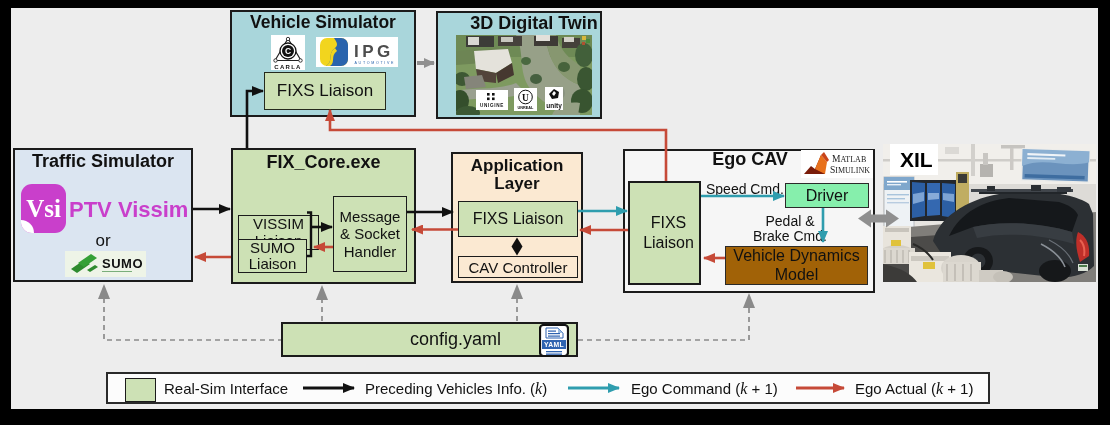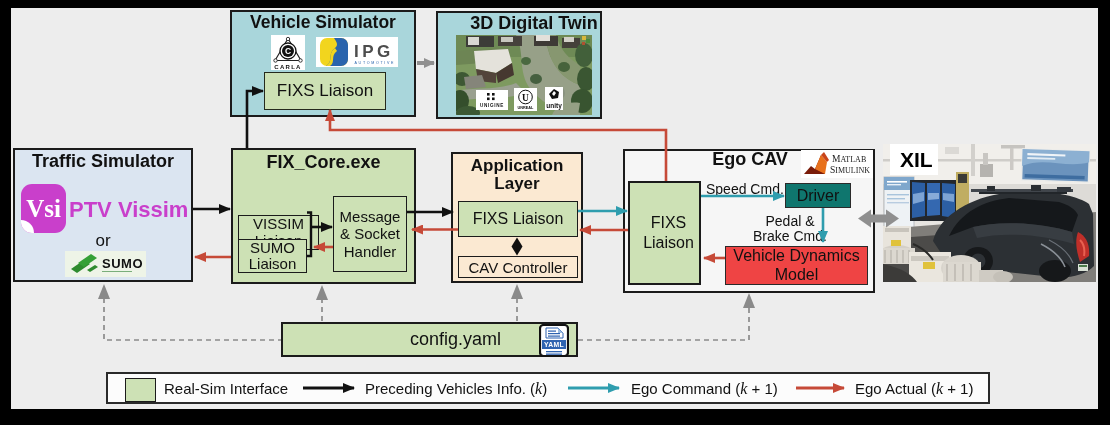--- a/index.html
+++ b/index.html
@@ -139,22 +139,22 @@
 <div class="abs" style="left:801px;top:150px;width:72px;height:28px;background:#fff;">
 <svg width="72" height="28" viewBox="0 0 72 28">
   <polygon points="3,24 10,16 14,19 20,5 24,24" fill="#7a1c0a"></polygon>
   <polygon points="14,19 20,5 26,12 24,24" fill="#e8711c"></polygon>
   <polygon points="20,5 23,2 28,10 26,12" fill="#c8441a"></polygon>
   <text x="31" y="12" font-family="Liberation Serif" font-size="9.5" fill="#1a1a1a">M<tspan font-size="8">ATLAB</tspan></text>
   <text x="29" y="23" font-family="Liberation Serif" font-size="9.5" fill="#1a1a1a">S<tspan font-size="8">IMULINK</tspan></text>
 </svg>
 </div>
 <div class="abs cell green" style="left:628px;top:181px;width:73px;height:104px;border:2px solid #1b1b1b;font-size:16px;line-height:1.25;padding-left:8px;">FIXS<br>Liaison</div>
-<div class="abs cell" style="left:785px;top:183px;width:66px;height:25px;border:1.7px solid #2a2a2a;font-size:16px;background:#0f766e;">Driver</div>
-<div class="abs cell" style="left:725px;top:246px;width:143px;height:39px;border:1.7px solid #2a2a2a;font-size:16px;line-height:1.15;background:#ef4444;">Vehicle Dynamics<br>Model</div>
+<div class="abs cell" style="left:785px;top:183px;width:84px;height:25px;border:1.7px solid #2a2a2a;font-size:16px;background:#86efac;">Driver</div>
+<div class="abs cell" style="left:725px;top:246px;width:143px;height:39px;border:1.7px solid #2a2a2a;font-size:16px;line-height:1.15;background:#a16207;">Vehicle Dynamics<br>Model</div>
 <div class="abs" style="left:706px;top:181px;width:80px;font-size:14px;color:#111;">Speed Cmd.</div>
 <div class="abs" style="left:745px;top:214px;width:90px;font-size:14px;color:#111;text-align:center;line-height:1.1;">Pedal &amp;<br>Brake Cmd.</div>
 
 <div class="abs" style="left:883px;top:144px;width:213px;height:138px;">
 <svg width="213" height="138" viewBox="0 0 213 138">
   <rect width="213" height="138" fill="#e7e5e1"></rect>
   <rect x="0" y="0" width="213" height="42" fill="#f1efeb"></rect>
   <rect x="0" y="15" width="213" height="2.5" fill="#cfcdc9"></rect>
   <rect x="88" y="0" width="4" height="32" fill="#d2d0cc"></rect>
   <rect x="118" y="1" width="24" height="3.5" fill="#c6c4c0"></rect>

